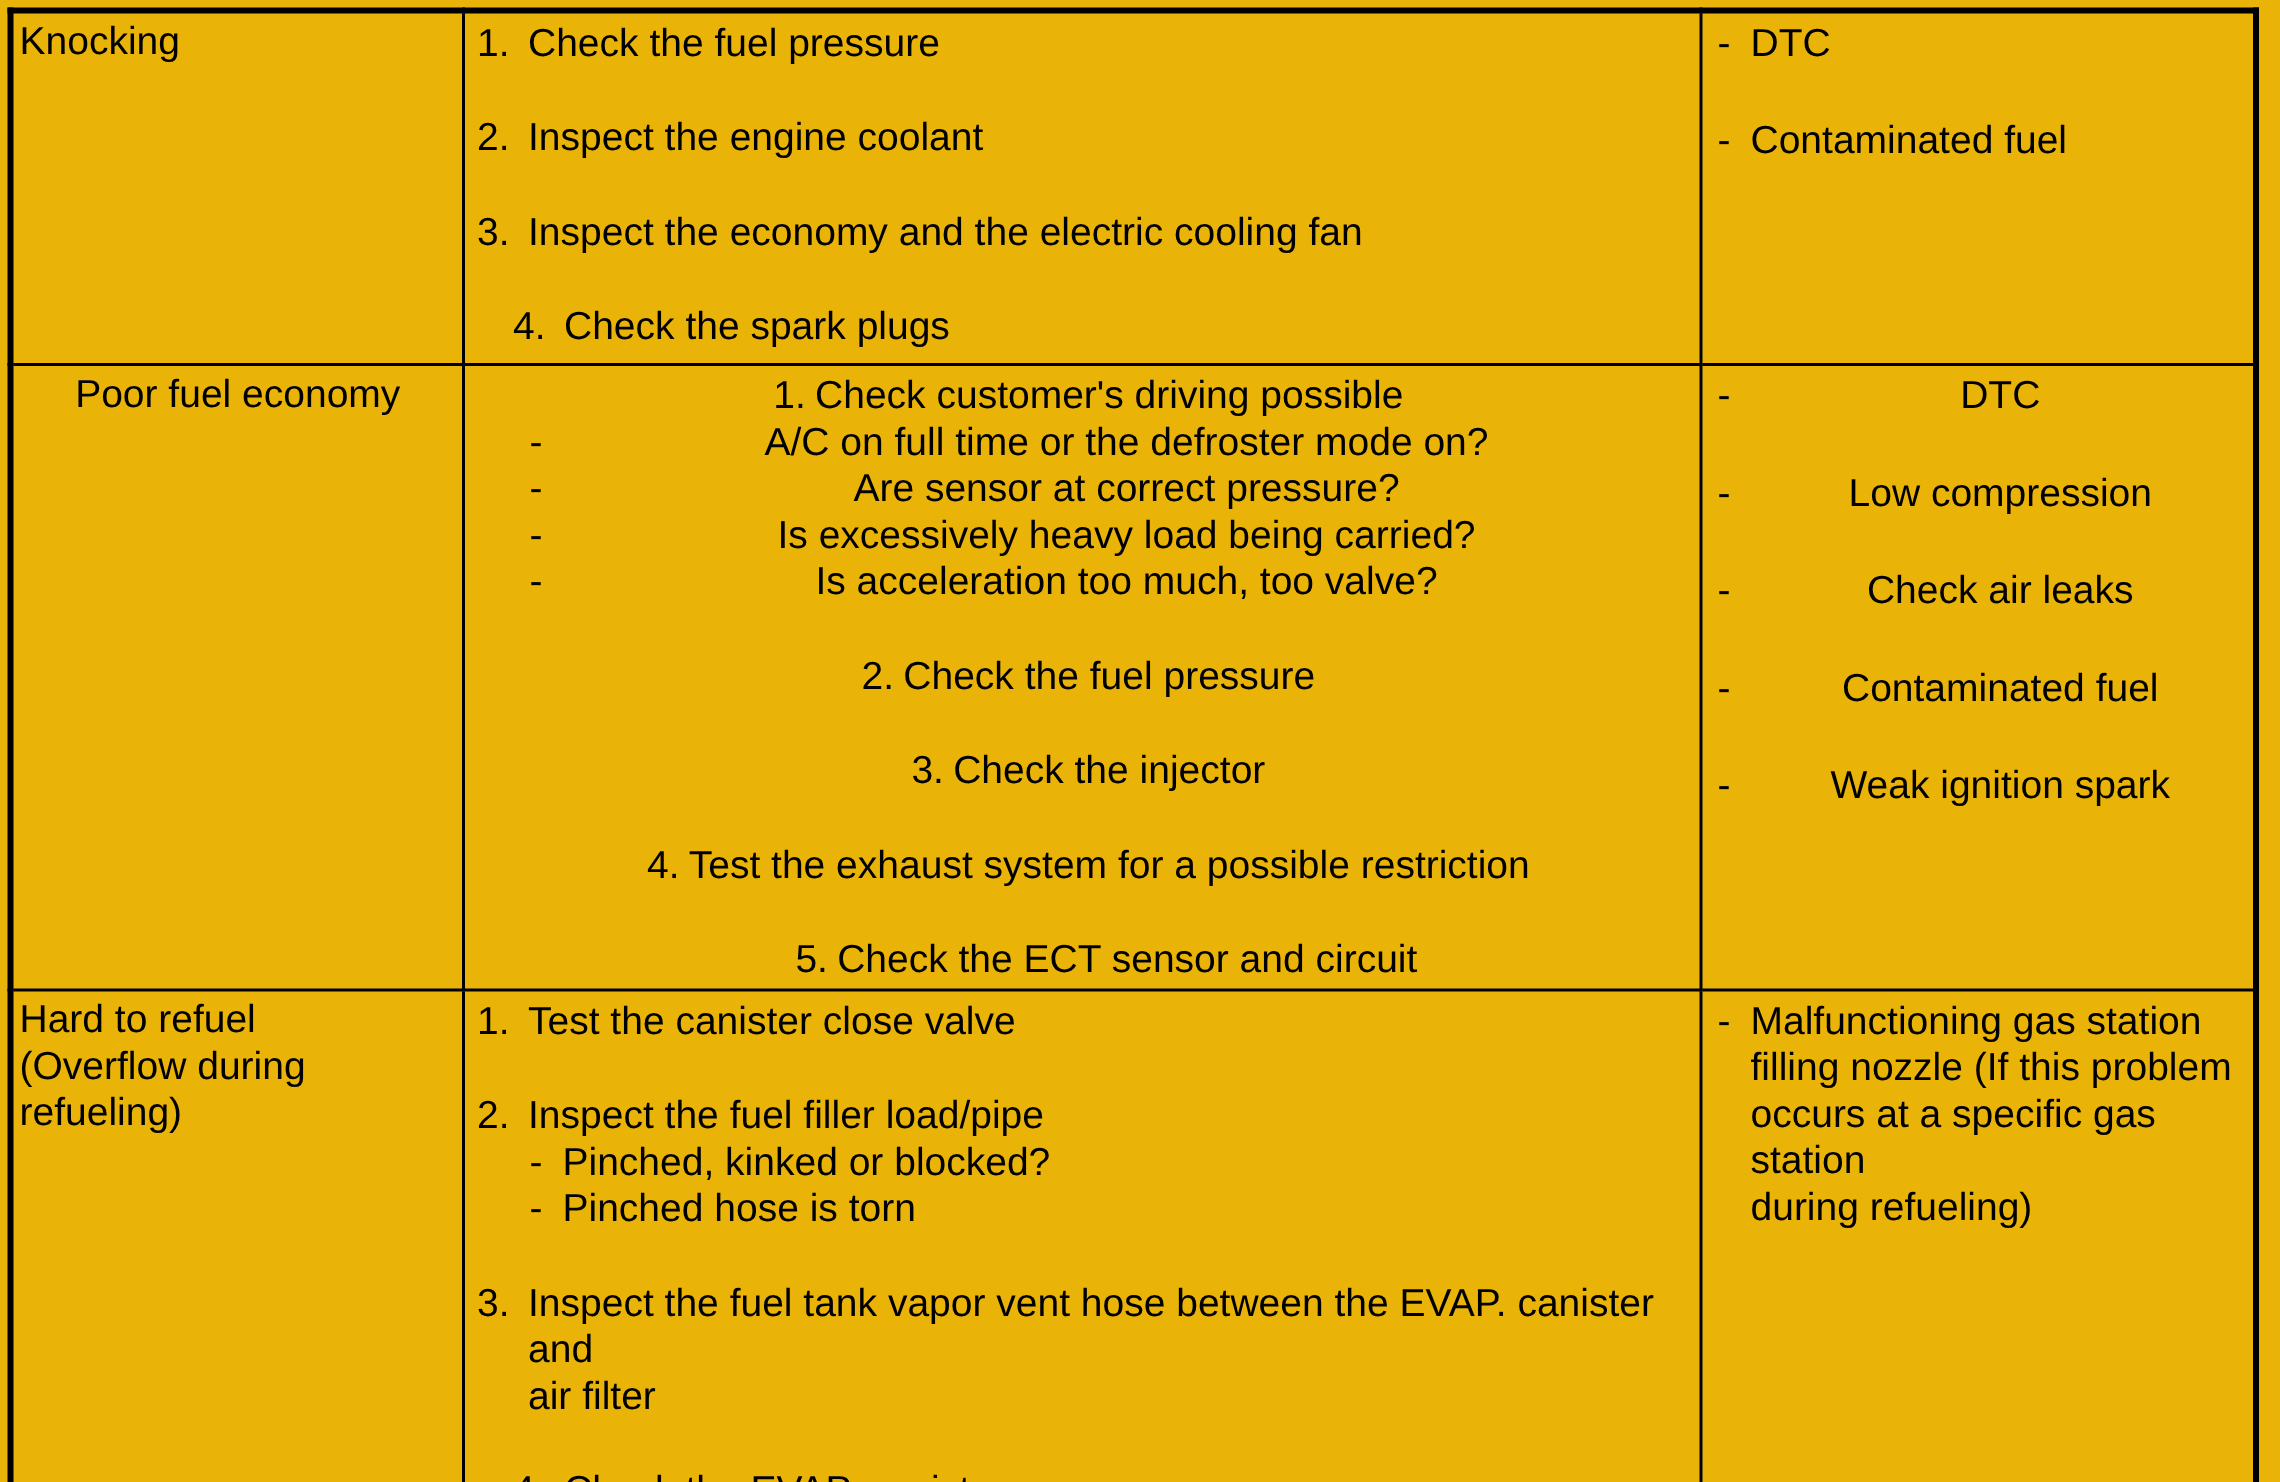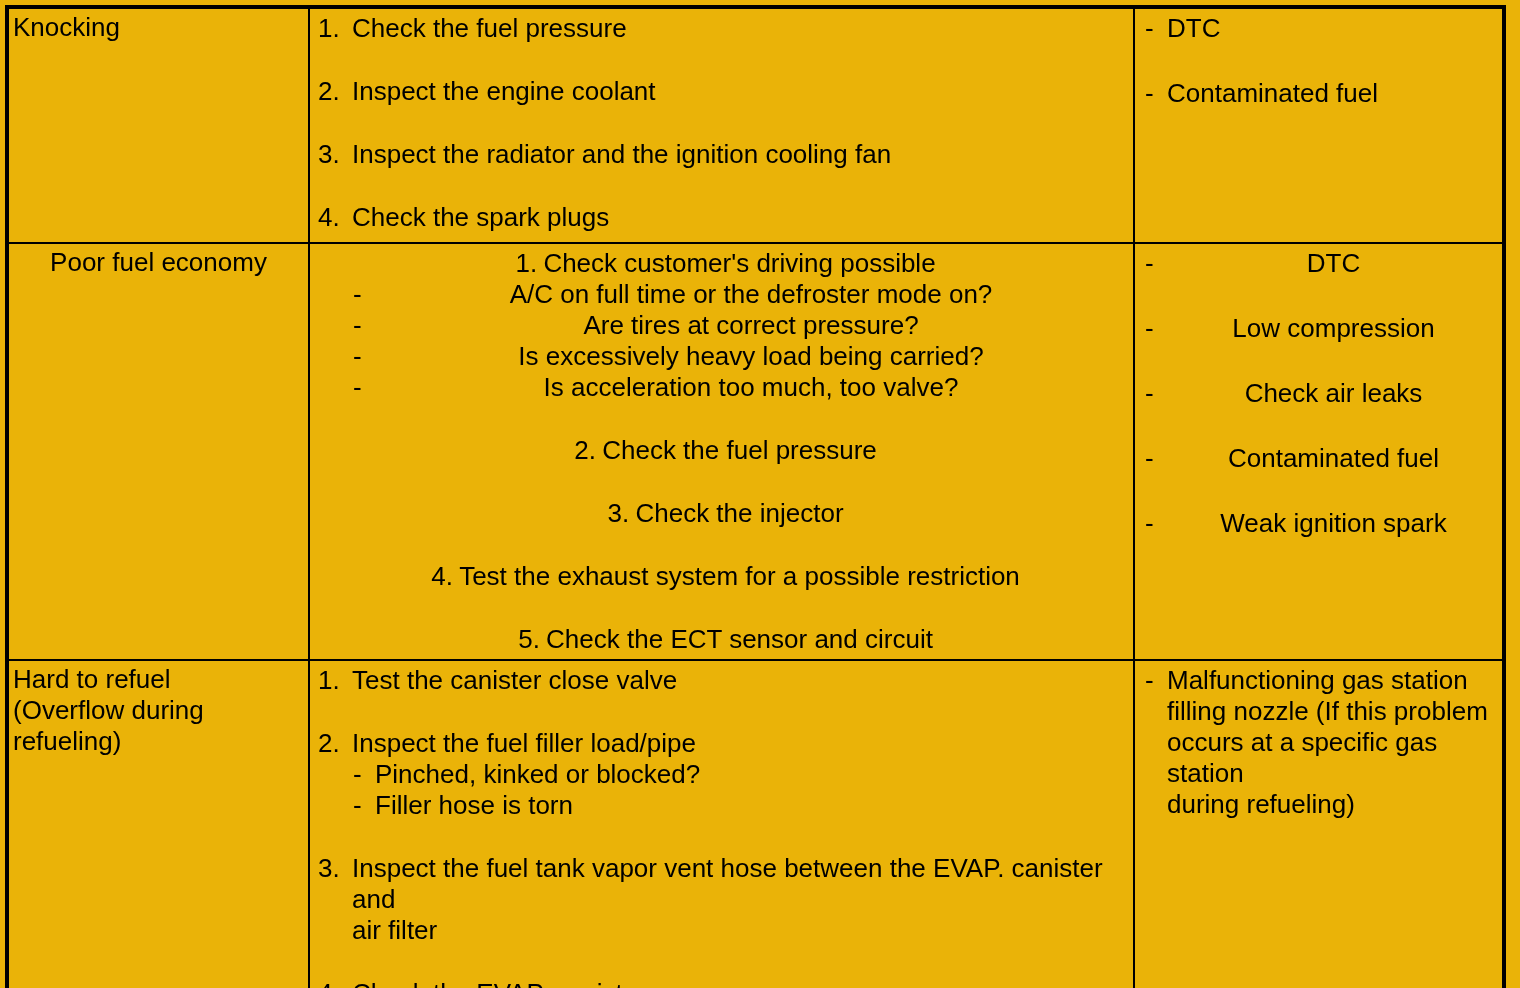--- a/index.html
+++ b/index.html
@@ -41,21 +41,21 @@
   col.c3 { width: auto; }
   tr.r1 { height: 236px; }
   tr.r2 { height: 412px; text-align: center; }
   td.sym-cell   { padding: 3px 4px 4px 4px; }
   td.steps-cell { padding: 4px 6px 4px 8px; }
   td.causes-cell {
     vertical-align: middle;
     padding: 4px 2px 4px 10px;
   }
   .step { margin-bottom: 32px; }
-  .step:last-child { margin-bottom: 0; }
+  .step:last-child { margin-bottom: 0; margin-left: 24px; }
   .step-main {
     padding-left: 34px;
     text-indent: -34px;
   }
   .step-num {
     display: inline-block;
     width: 34px;
     text-indent: 0;
   }
   .sub-item {
@@ -95,40 +95,40 @@
             <div class="sym-text">Knocking</div>
           </td>
           <td class="steps-cell">
             <div class="step">
               <div class="step-main"><span class="step-num">1.</span><span class="step-text">Check the fuel pressure</span></div>
             </div>
             <div class="step">
               <div class="step-main"><span class="step-num">2.</span><span class="step-text">Inspect the engine coolant</span></div>
             </div>
             <div class="step">
-              <div class="step-main"><span class="step-num">3.</span><span class="step-text">Inspect the radiator and the ignition cooling fan</span></div>
+              <div class="step-main"><span class="step-num">3.</span><span class="step-text">Inspect the economy and the electric cooling fan</span></div>
             </div>
             <div class="step">
               <div class="step-main"><span class="step-num">4.</span><span class="step-text">Check the spark plugs</span></div>
             </div>
           </td>
           <td class="causes-cell">
             <div class="cause-item"><span class="dash">-</span><span class="cause-text">DTC</span></div>
             <div class="cause-item"><span class="dash">-</span><span class="cause-text">Contaminated fuel</span></div>
           </td>
         </tr>
         <tr class="r2">
           <td class="sym-cell">
             <div class="sym-text">Poor fuel economy</div>
           </td>
           <td class="steps-cell">
             <div class="step">
               <div class="step-main"><span class="step-num">1.</span><span class="step-text">Check customer's driving possible</span></div>
               <div class="sub-item"><span class="dash">-</span><span class="sub-text">A/C on full time or the defroster mode on?</span></div>
-              <div class="sub-item"><span class="dash">-</span><span class="sub-text">Are tires at correct pressure?</span></div>
+              <div class="sub-item"><span class="dash">-</span><span class="sub-text">Are sensor at correct pressure?</span></div>
               <div class="sub-item"><span class="dash">-</span><span class="sub-text">Is excessively heavy load being carried?</span></div>
               <div class="sub-item"><span class="dash">-</span><span class="sub-text">Is acceleration too much, too valve?</span></div>
             </div>
             <div class="step">
               <div class="step-main"><span class="step-num">2.</span><span class="step-text">Check the fuel pressure</span></div>
             </div>
             <div class="step">
               <div class="step-main"><span class="step-num">3.</span><span class="step-text">Check the injector</span></div>
             </div>
             <div class="step">
@@ -150,21 +150,21 @@
           <td class="sym-cell">
             <div class="sym-text">Hard to refuel<br>(Overflow during<br>refueling)</div>
           </td>
           <td class="steps-cell">
             <div class="step">
               <div class="step-main"><span class="step-num">1.</span><span class="step-text">Test the canister close valve</span></div>
             </div>
             <div class="step">
               <div class="step-main"><span class="step-num">2.</span><span class="step-text">Inspect the fuel filler load/pipe</span></div>
               <div class="sub-item"><span class="dash">-</span><span class="sub-text">Pinched, kinked or blocked?</span></div>
-              <div class="sub-item"><span class="dash">-</span><span class="sub-text">Filler hose is torn</span></div>
+              <div class="sub-item"><span class="dash">-</span><span class="sub-text">Pinched hose is torn</span></div>
             </div>
             <div class="step">
               <div class="step-main"><span class="step-num">3.</span><span class="step-text">Inspect the fuel tank vapor vent hose between the EVAP. canister and<br>air filter</span></div>
             </div>
             <div class="step">
               <div class="step-main"><span class="step-num">4.</span><span class="step-text">Check the EVAP. canister</span></div>
             </div>
           </td>
           <td class="causes-cell">
             <div class="cause-item"><span class="dash">-</span><span class="cause-text">Malfunctioning gas station<br>filling nozzle (If this problem<br>occurs at a specific gas station<br>during refueling)</span></div>

